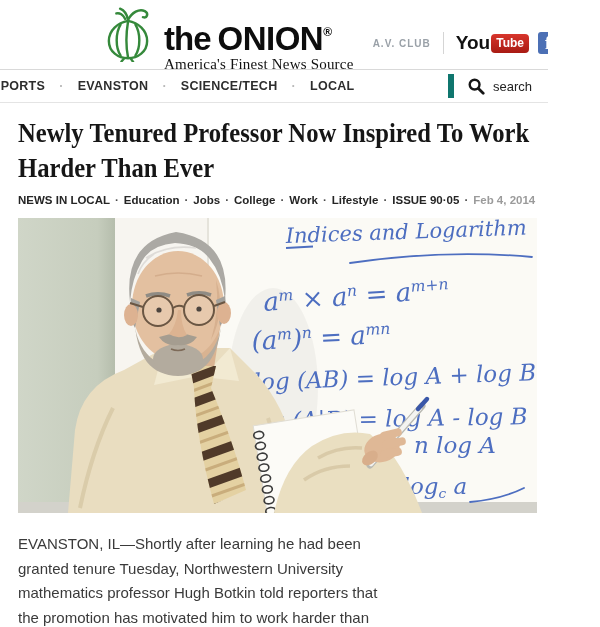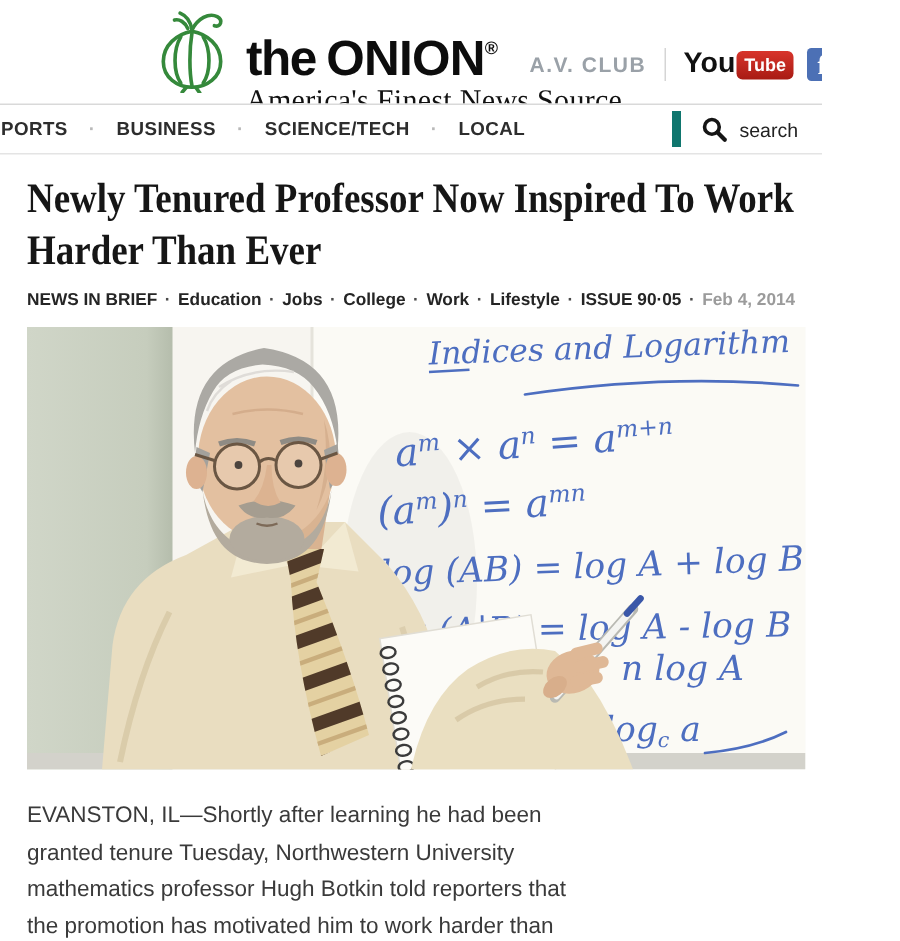--- a/index.html
+++ b/index.html
@@ -9,23 +9,23 @@
 
   
   header { position:relative; height:69px; overflow:hidden; }
   .logo { position:absolute; left:100px; top:4px; display:flex; align-items:flex-start; cursor:pointer; }
   .onion-icon { width:56px; height:58px; margin-right:8px; }
   .logo-text { margin-top:13px; }
   .logotype { font-size:33px; line-height:30px; font-weight:700; color:#0d0d0d; letter-spacing:-1px; white-space:nowrap; }
   .lt-the { margin-right:7px; }
   .lt-onion { letter-spacing:-0.5px; }
   .lt-reg { font-size:12px; font-weight:700; vertical-align:14px; letter-spacing:0; }
-  .tagline { font-family:"Liberation Serif",serif; font-size:20px; color:#111; margin-top:2px; letter-spacing:.2px; }
+  .tagline { font-family:"Liberation Serif",serif; font-size:15px; color:#111; margin-top:2px; letter-spacing:.2px; }
   .header-right { position:absolute; right:0; top:32px; display:flex; align-items:center; }
-  .avclub { font-size:14px; font-weight:700; letter-spacing:1px; color:#9aa1a8; cursor:pointer; text-decoration:none; }
+  .avclub { font-size:10px; font-weight:700; letter-spacing:1px; color:#9aa1a8; cursor:pointer; text-decoration:none; }
   .hdr-divider { width:1px; height:22px; background:#d5d5d5; margin:0 12px; }
   .yt { display:flex; align-items:center; cursor:pointer; text-decoration:none; }
   .yt-you { font-size:19px; font-weight:700; color:#111; margin-right:1px; }
   .yt-tube { background:linear-gradient(#d8352c,#a81b13); color:#fff; font-size:12px; font-weight:700;
              padding:2px 5px 3px; border-radius:4px; }
   .fb-corner { width:22px; height:22px; border-radius:3px; background:#4c70b5; margin-left:9px; margin-right:-12px;
                position:relative; cursor:pointer; flex:none; }
   .fb-corner span { position:absolute; left:7px; top:1px; color:#fff; font-family:"Liberation Serif",serif;
                     font-weight:700; font-size:18px; }
 
@@ -92,38 +92,38 @@
       </a>
       <a class="fb-corner">
         <span>f</span>
       </a>
     </div>
   </header>
 
   <nav>
     <div class="nav-items">
         <a class="nav-item">SPORTS</a>
-        <a class="nav-item">BUSINESS</a>
+        <a class="nav-item">EVANSTON</a>
         <a class="nav-item">SCIENCE/TECH</a>
         <a class="nav-item">LOCAL</a>
       </div>
     <div class="nav-search">
       <svg width="17" height="17" viewBox="0 0 17 17">
         <circle cx="6.6" cy="6.6" r="4.9" fill="none" stroke="#151515" stroke-width="2.4"></circle>
         <line x1="10.4" y1="10.4" x2="15.2" y2="15.2" stroke="#151515" stroke-width="2.8" stroke-linecap="round"></line>
       </svg>
       <span class="search-label">search</span>
     </div>
   </nav>
 
   <main>
     <h1>Newly Tenured Professor Now Inspired To Work Harder Than Ever</h1>
 
     <div class="meta">
-      <a class="meta-section">NEWS IN BRIEF</a>
+      <a class="meta-section">NEWS IN LOCAL</a>
       <span class="meta-tags"><a class="meta-tag">Education</a><a class="meta-tag">Jobs</a><a class="meta-tag">College</a><a class="meta-tag">Work</a><a class="meta-tag">Lifestyle</a></span>
       <span class="meta-issue">ISSUE 90·05</span>
       <span class="meta-date">Feb 4, 2014</span>
     </div>
 
     <div class="article-row">
 
       <figure class="photo">
         <svg viewBox="0 0 519 295" width="519" height="295">
           <defs>

